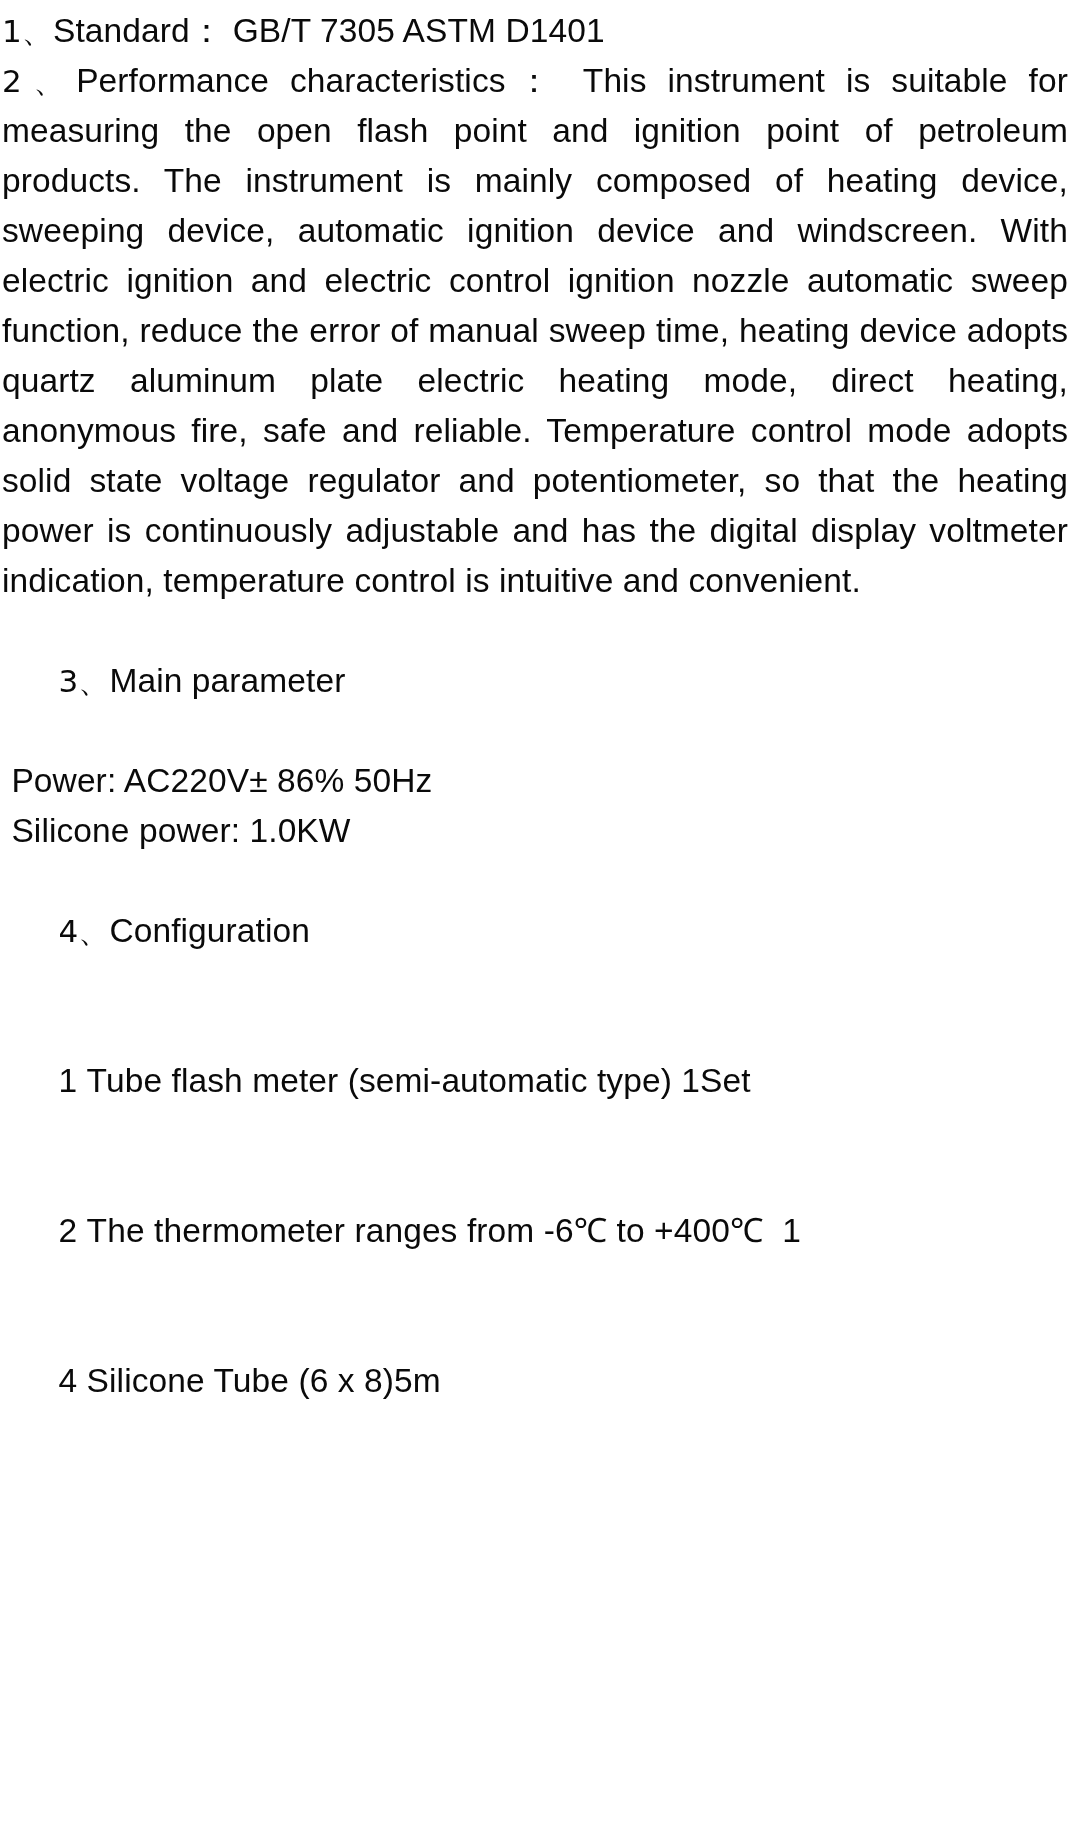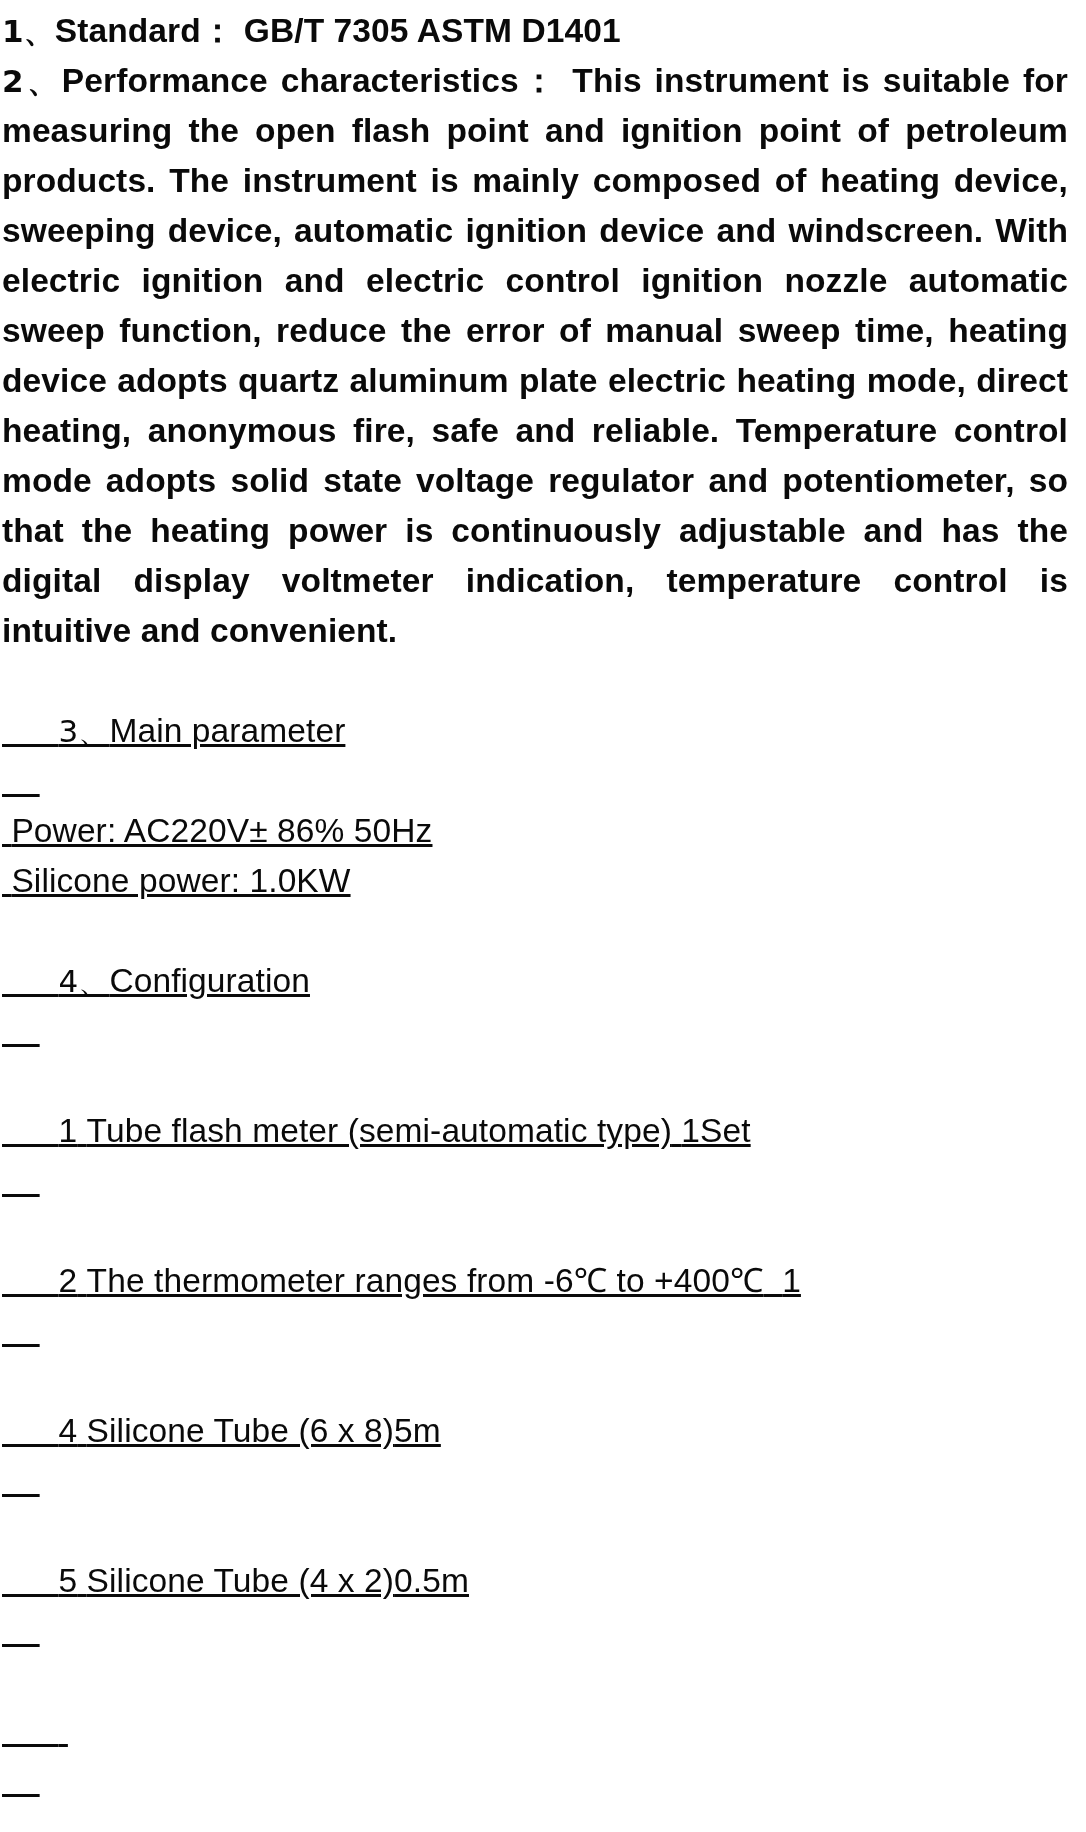--- a/index.html
+++ b/index.html
@@ -24,27 +24,25 @@
   .doc {
     font-size: 33.5px;
     line-height: 50px;
     letter-spacing: 0.1px;
   }
   .para {
     margin: 0;
     text-align: justify;
     text-justify: inter-word;
     hyphens: auto;
-    font-weight: bold;
     -webkit-hyphens: auto;
   }
   .line {
     margin: 0;
     white-space: pre-wrap;
-    text-decoration: underline;
   }
   .cn-mark {
     font-family: "DejaVu Sans", sans-serif;
     font-size: 31px;
   }
 </style>
 </head>
 <body>
 
 <div class="page">
@@ -71,20 +69,17 @@
     <p class="line">
       <span>1</span>&nbsp;<span>Tube flash meter (semi-automatic type)</span>&nbsp;<span>1Set</span>
     </p>
     <p class="line">
       <span>2</span>&nbsp;<span>The thermometer ranges from -6℃ to +400℃</span>&nbsp;&nbsp;<span>1</span>
     </p>
     <p class="line">
       <span>4</span>&nbsp;<span>Silicone Tube (6 x 8)</span><span>5m</span>
     </p>
     <p class="line">
-      <span>5</span>&nbsp;<span>Silicone Tube (4 x 2)</span><span>0.5m</span>
-    </p>
-    <p class="line">
       &nbsp;
     </p>
 
   </div>
 </div>
 
 </body></html>

